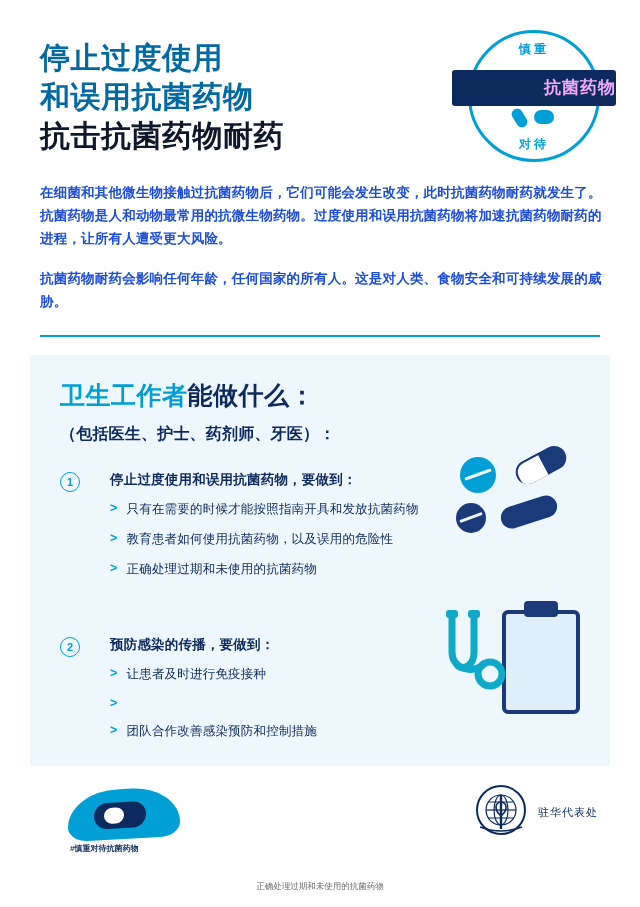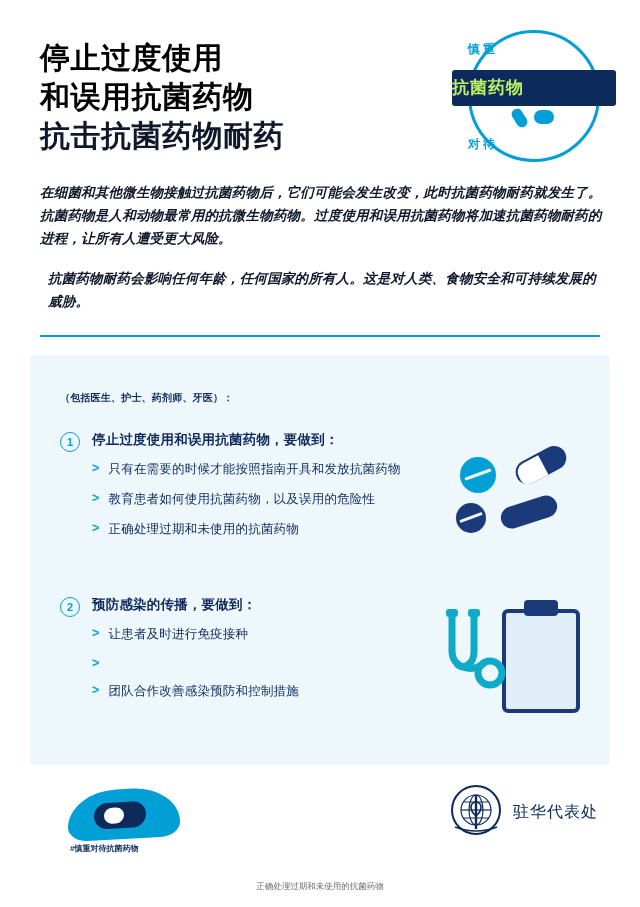--- a/index.html
+++ b/index.html
@@ -21,53 +21,54 @@
     padding: 38px 36px 0 40px;
     position: relative;
   }
   .headline {
     font-size: 30px;
     font-weight: bold;
     line-height: 1.30;
     color: #0d2a5c;
     letter-spacing: 0.5px;
   }
-  .headline .blue { color: #000000; }
+  .headline .blue { color: #0369a1; }
   .headline .navy { color: #0f172a; }
 
   
   .badge {
     position: absolute;
     right: 40px; top: 30px;
     width: 132px; height: 132px;
   }
   .badge-circle {
     position: absolute; inset: 0;
     border: 3px solid #00a0d6;
     border-radius: 50%;
   }
   .badge-top-text, .badge-bottom-text {
     position: absolute;
     width: 100%;
+    text-align: center;
     color: #00a0d6;
     font-size: 12px;
     font-weight: bold;
     letter-spacing: 3px;
   }
   .badge-top-text { top: 11px; }
   .badge-bottom-text { bottom: 9px; }
   .badge-ribbon {
     position: absolute;
     left: -16px; right: -16px;
     top: 40px;
     background: #0d2a5c;
-    color: #bef264;
+    color: #f0abfc;
     font-size: 17px;
     font-weight: bold;
-    text-align: left;
+    text-align: right;
     padding: 6px 0 7px;
     border-radius: 3px;
     letter-spacing: 1px;
   }
   .badge-pills {
     position: absolute;
     left: 0; right: 0; bottom: 30px;
     height: 26px;
   }
   .pill-a {
@@ -80,30 +81,29 @@
   .pill-b {
     position: absolute; left: 66px; top: 4px;
     width: 20px; height: 14px;
     background: #00a0d6;
     border-radius: 7px;
   }
 
   
   .intro {
     padding: 26px 32px 0 40px;
-    color: #0f172a;
-    font-style: italic;
+    color: #1d4ed8;
   }
   .intro p {
     font-size: 13.5px;
     line-height: 1.72;
     font-weight: bold;
     letter-spacing: 0.2px;
   }
-  .intro p + p { margin-top: 16px; margin-left: 8px; }
+  .intro p + p { margin-top: 16px; }
 
   .divider {
     margin: 22px 40px 0 40px;
     height: 2px;
     background: #00a0d6;
   }
 
   
   .panel {
     margin: 18px 30px 0 30px;
@@ -115,21 +115,21 @@
   }
   .panel-title {
     font-size: 25px;
     font-weight: bold;
     color: #00a0d6;
     letter-spacing: 0.5px;
   }
   .panel-title .navy { color: #0d2a5c; }
   .panel-sub {
     margin-top: 12px;
-    font-size: 10px;
+    font-size: 16px;
     font-weight: bold;
     color: #0d2a5c;
     letter-spacing: 0.2px;
   }
 
   .item {
     margin-top: 26px;
     display: flex;
     align-items: flex-start;
     position: relative;
@@ -141,21 +141,21 @@
     border: 1.5px solid #00a0d6;
     border-radius: 50%;
     color: #00a0d6;
     font-size: 11px;
     font-weight: bold;
     display: flex;
     align-items: center;
     justify-content: center;
     margin-top: 1px;
   }
-  .item-body { margin-left: 12px; }
+  .item-body { margin-left: 30px; }
   .item-head {
     font-size: 13.5px;
     font-weight: bold;
     color: #0d2a5c;
     letter-spacing: 0.2px;
   }
   .bullets { margin-top: 12px; }
   .bullet {
     display: flex;
     font-size: 12.5px;
@@ -327,21 +327,21 @@
     margin-left: 10px;
     color: #0d2a5c;
   }
   .who-text .cn {
     font-size: 18px;
     font-weight: bold;
     letter-spacing: 1px;
   }
   .who-text .cn2 {
     margin-top: 4px;
-    font-size: 16px;
+    font-size: 11px;
     letter-spacing: 1px;
   }
   .credit {
     position: absolute;
     left: 0; right: 0; bottom: 14px;
     text-align: center;
     font-size: 8.5px;
     color: #6a6a6a;
   }
 </style>
@@ -370,20 +370,23 @@
   </div>
 
   <div class="intro">
     <p>在细菌和其他微生物接触过抗菌药物后，它们可能会发生改变，此时抗菌药物耐药就发生了。抗菌药物是人和动物最常用的抗微生物药物。过度使用和误用抗菌药物将加速抗菌药物耐药的进程，让所有人遭受更大风险。</p>
     <p>抗菌药物耐药会影响任何年龄，任何国家的所有人。这是对人类、食物安全和可持续发展的威胁。</p>
   </div>
 
   <div class="divider"></div>
 
   <div class="panel">
+    <div class="panel-title">
+      <span>卫生工作者</span><span class="navy">能做什么：</span>
+    </div>
     <div class="panel-sub">（包括医生、护士、药剂师、牙医）：</div>
 
     <div class="art-pills">
       <span class="tab1"></span>
       <span class="cap1"></span>
       <span class="tab2"></span>
       <span class="cap2"></span>
     </div>
 
     <div class="item">

